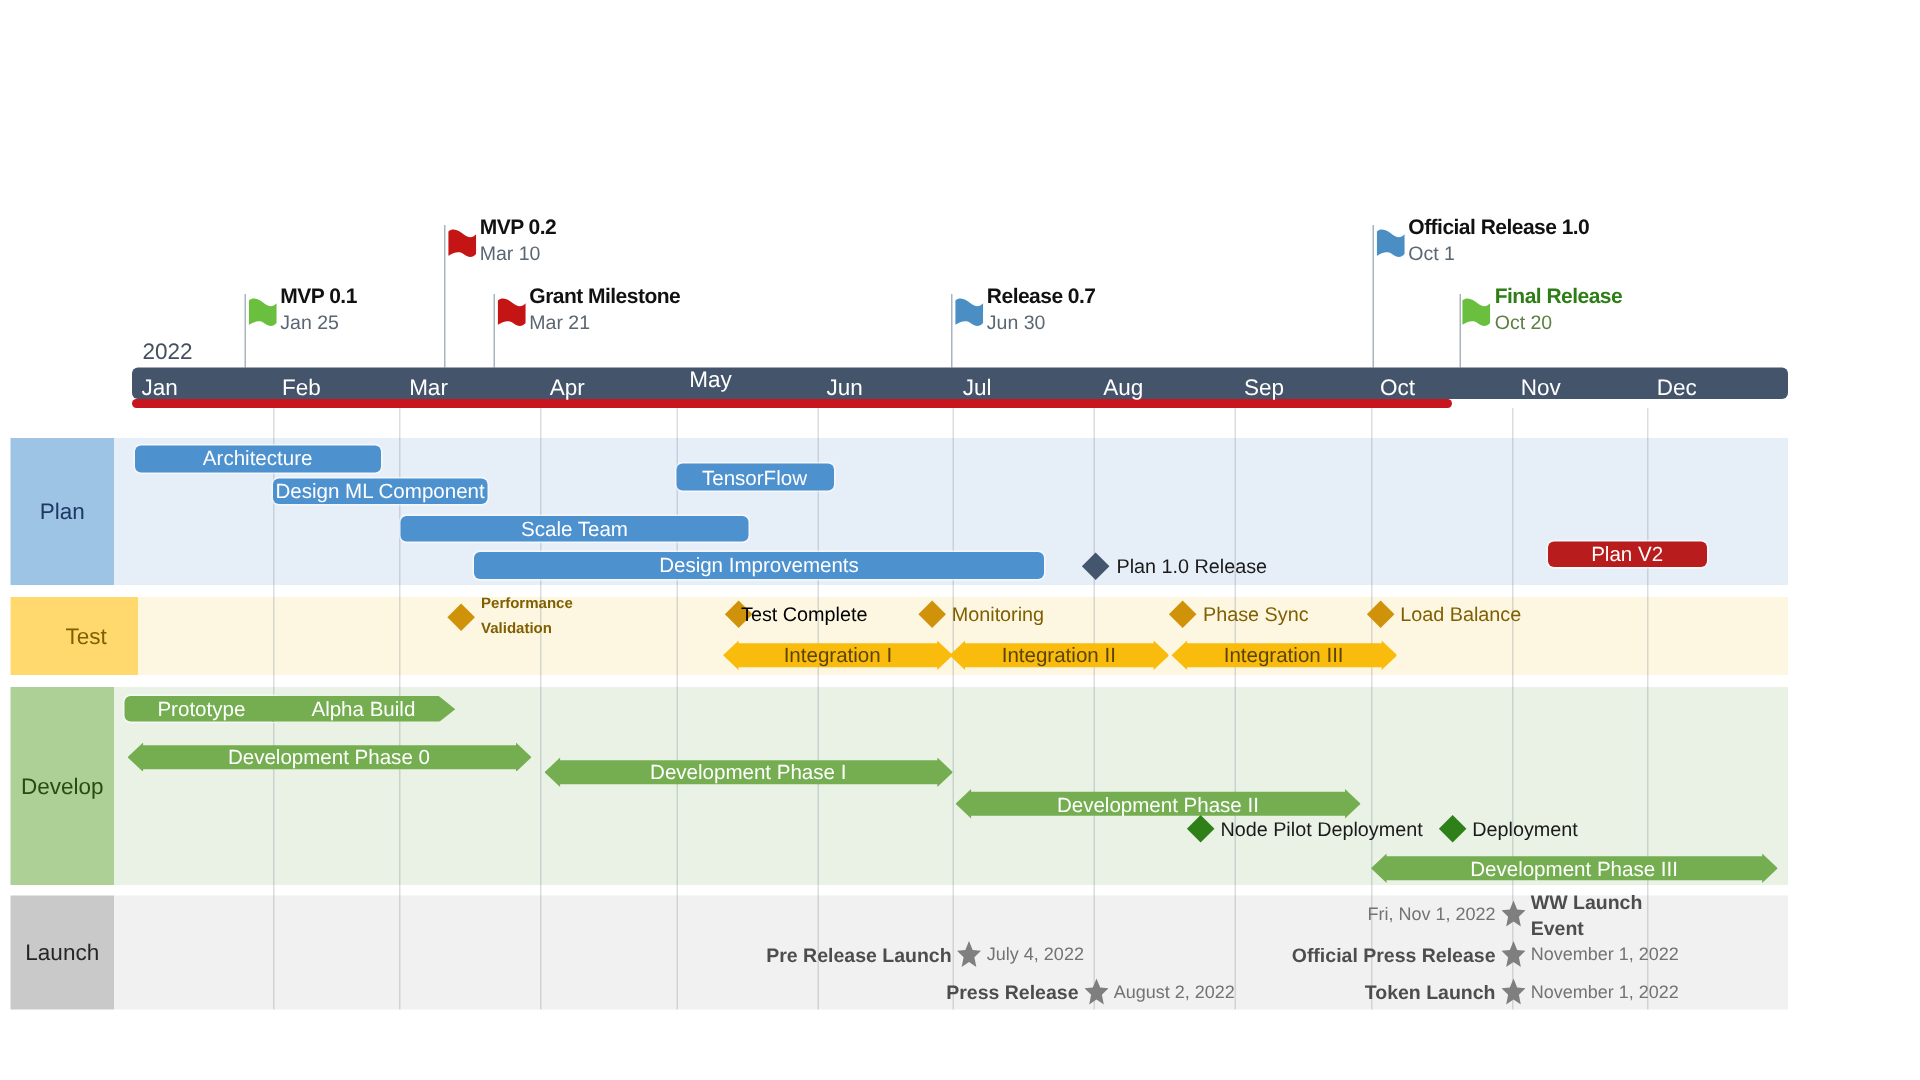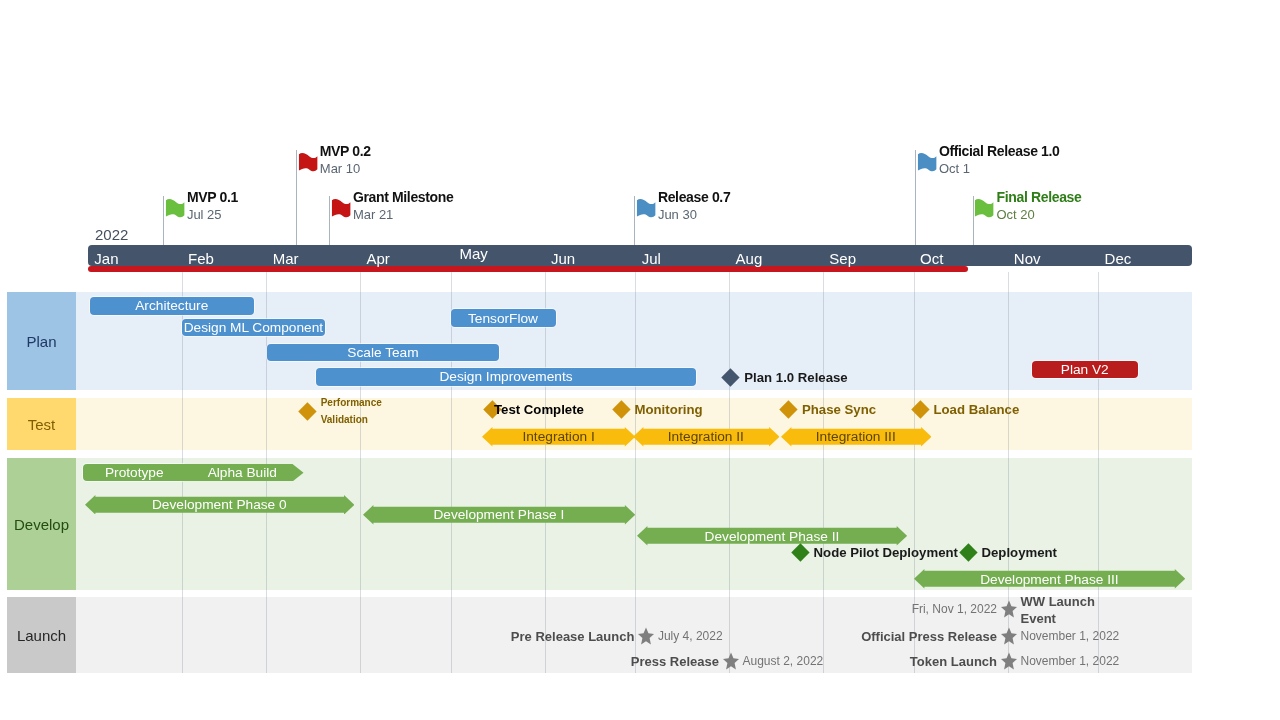--- a/index.html
+++ b/index.html
@@ -35,36 +35,36 @@
   .arrowtxt{position:absolute;left:0;top:0;width:100%;height:100%;display:flex;
        align-items:center;justify-content:center;font-size:13.7px;color:#fff;white-space:nowrap;}
 
   
   
   .ms-title{position:absolute;font-size:14px;font-weight:bold;line-height:15px;white-space:nowrap;letter-spacing:-0.35px;}
   
   .ms-date{position:absolute;font-size:13px;line-height:15px;white-space:nowrap;}
 
   .dia{position:absolute;}
-  .dia-lbl{position:absolute;font-size:13.2px;font-weight:bold;line-height:16px;white-space:nowrap;}
+  .dia-lbl{position:absolute;font-size:13.2px;font-weight:normal;line-height:16px;white-space:nowrap;}
   .dia-lbl2{position:absolute;font-size:10px;font-weight:bold;line-height:17px;}
   .star-lbl{position:absolute;font-size:13px;font-weight:bold;line-height:17px;white-space:nowrap;
        text-align:right;color:#4d4d4d;}
   .star-name{position:absolute;font-size:13px;font-weight:bold;line-height:17px;color:#4d4d4d;}
   .star-date{position:absolute;font-size:12px;line-height:17px;white-space:nowrap;color:#737373;}
 </style>
 </head>
 <body>
 
 <div id="canvas">
   <div id="lanes">
       <div class="rowbody abs" style="top: 292px; height: 98px; background: rgb(230, 238, 248);"></div>
       <div class="rowlabel abs" style="top: 292px; height: 98px; background: rgb(157, 195, 229); color: rgb(31, 56, 100);">Plan</div>
       <div class="rowbody abs" style="top: 398px; height: 52px; background: rgb(253, 246, 224);"></div>
-      <div class="rowlabel abs" style="top: 398px; height: 52px; background: rgb(255, 217, 110); color: rgb(127, 95, 0);">Test</div>
+      <div class="rowlabel abs" style="top: 398px; height: 52px; background: rgb(255, 217, 110); color: rgb(127, 95, 0); padding-left: 16px;">Test</div>
       <div class="rowbody abs" style="top: 458px; height: 132px; background: rgb(233, 242, 228);"></div>
       <div class="rowlabel abs" style="top: 458px; height: 132px; background: rgb(172, 208, 150); color: rgb(37, 77, 16);">Develop</div>
       <div class="rowbody abs" style="top: 597px; height: 76px; background: rgb(241, 241, 241);"></div>
       <div class="rowlabel abs" style="top: 597px; height: 76px; background: rgb(201, 201, 201); color: rgb(38, 38, 38);">Launch</div>
     </div>
   <div id="grid">
       <div class="gline" style="left: 182px; top: 272px; height: 401px;"></div>
       <div class="gline" style="left: 266px; top: 272px; height: 401px;"></div>
       <div class="gline" style="left: 360px; top: 272px; height: 401px;"></div>
       <div class="gline" style="left: 451px; top: 272px; height: 401px;"></div>
@@ -203,21 +203,21 @@
       <div class="mon" style="left: 829.302px; width: 80.741px;">Sep</div>
       <div class="mon" style="left: 920.043px; width: 83.7657px;">Oct</div>
       <div class="mon" style="left: 1013.81px; width: 80.741px;">Nov</div>
       <div class="mon" style="left: 1104.55px; width: 83.7657px;">Dec</div>
     </div>
   <div id="flags">
       <svg width="24" height="25" viewBox="0 0 18 19" style="position: absolute; left: 164.8px; top: 197.7px;">
         <path d="M0.6 1.8 C3.0 -0.3 6.0 1.3 8.6 3.4 C10.8 5.2 13.0 5.0 14.6 3.2 L14.6 13.2 C13.0 15.0 10.8 15.2 8.6 13.4 C6.0 11.3 3.0 12.7 0.6 14.1 Z" fill="#6abf3e"></path>
       </svg>
       <div class="ms-title" style="left: 186.9px; top: 189.5px; color: rgb(17, 17, 17);">MVP 0.1</div>
-      <div class="ms-date" style="left: 186.9px; top: 206.5px; color: rgb(90, 102, 114);">Jul 25</div>
+      <div class="ms-date" style="left: 186.9px; top: 206.5px; color: rgb(90, 102, 114);">Jan 25</div>
       <svg width="24" height="25" viewBox="0 0 18 19" style="position: absolute; left: 297.7px; top: 151.7px;">
         <path d="M0.6 1.8 C3.0 -0.3 6.0 1.3 8.6 3.4 C10.8 5.2 13.0 5.0 14.6 3.2 L14.6 13.2 C13.0 15.0 10.8 15.2 8.6 13.4 C6.0 11.3 3.0 12.7 0.6 14.1 Z" fill="#c41414"></path>
       </svg>
       <div class="ms-title" style="left: 319.8px; top: 143.5px; color: rgb(17, 17, 17);">MVP 0.2</div>
       <div class="ms-date" style="left: 319.8px; top: 160.5px; color: rgb(90, 102, 114);">Mar 10</div>
       <svg width="24" height="25" viewBox="0 0 18 19" style="position: absolute; left: 330.8px; top: 197.7px;">
         <path d="M0.6 1.8 C3.0 -0.3 6.0 1.3 8.6 3.4 C10.8 5.2 13.0 5.0 14.6 3.2 L14.6 13.2 C13.0 15.0 10.8 15.2 8.6 13.4 C6.0 11.3 3.0 12.7 0.6 14.1 Z" fill="#c41414"></path>
       </svg>
       <div class="ms-title" style="left: 352.9px; top: 189.5px; color: rgb(17, 17, 17);">Grant Milestone</div>
       <div class="ms-date" style="left: 352.9px; top: 206.5px; color: rgb(90, 102, 114);">Mar 21</div>

